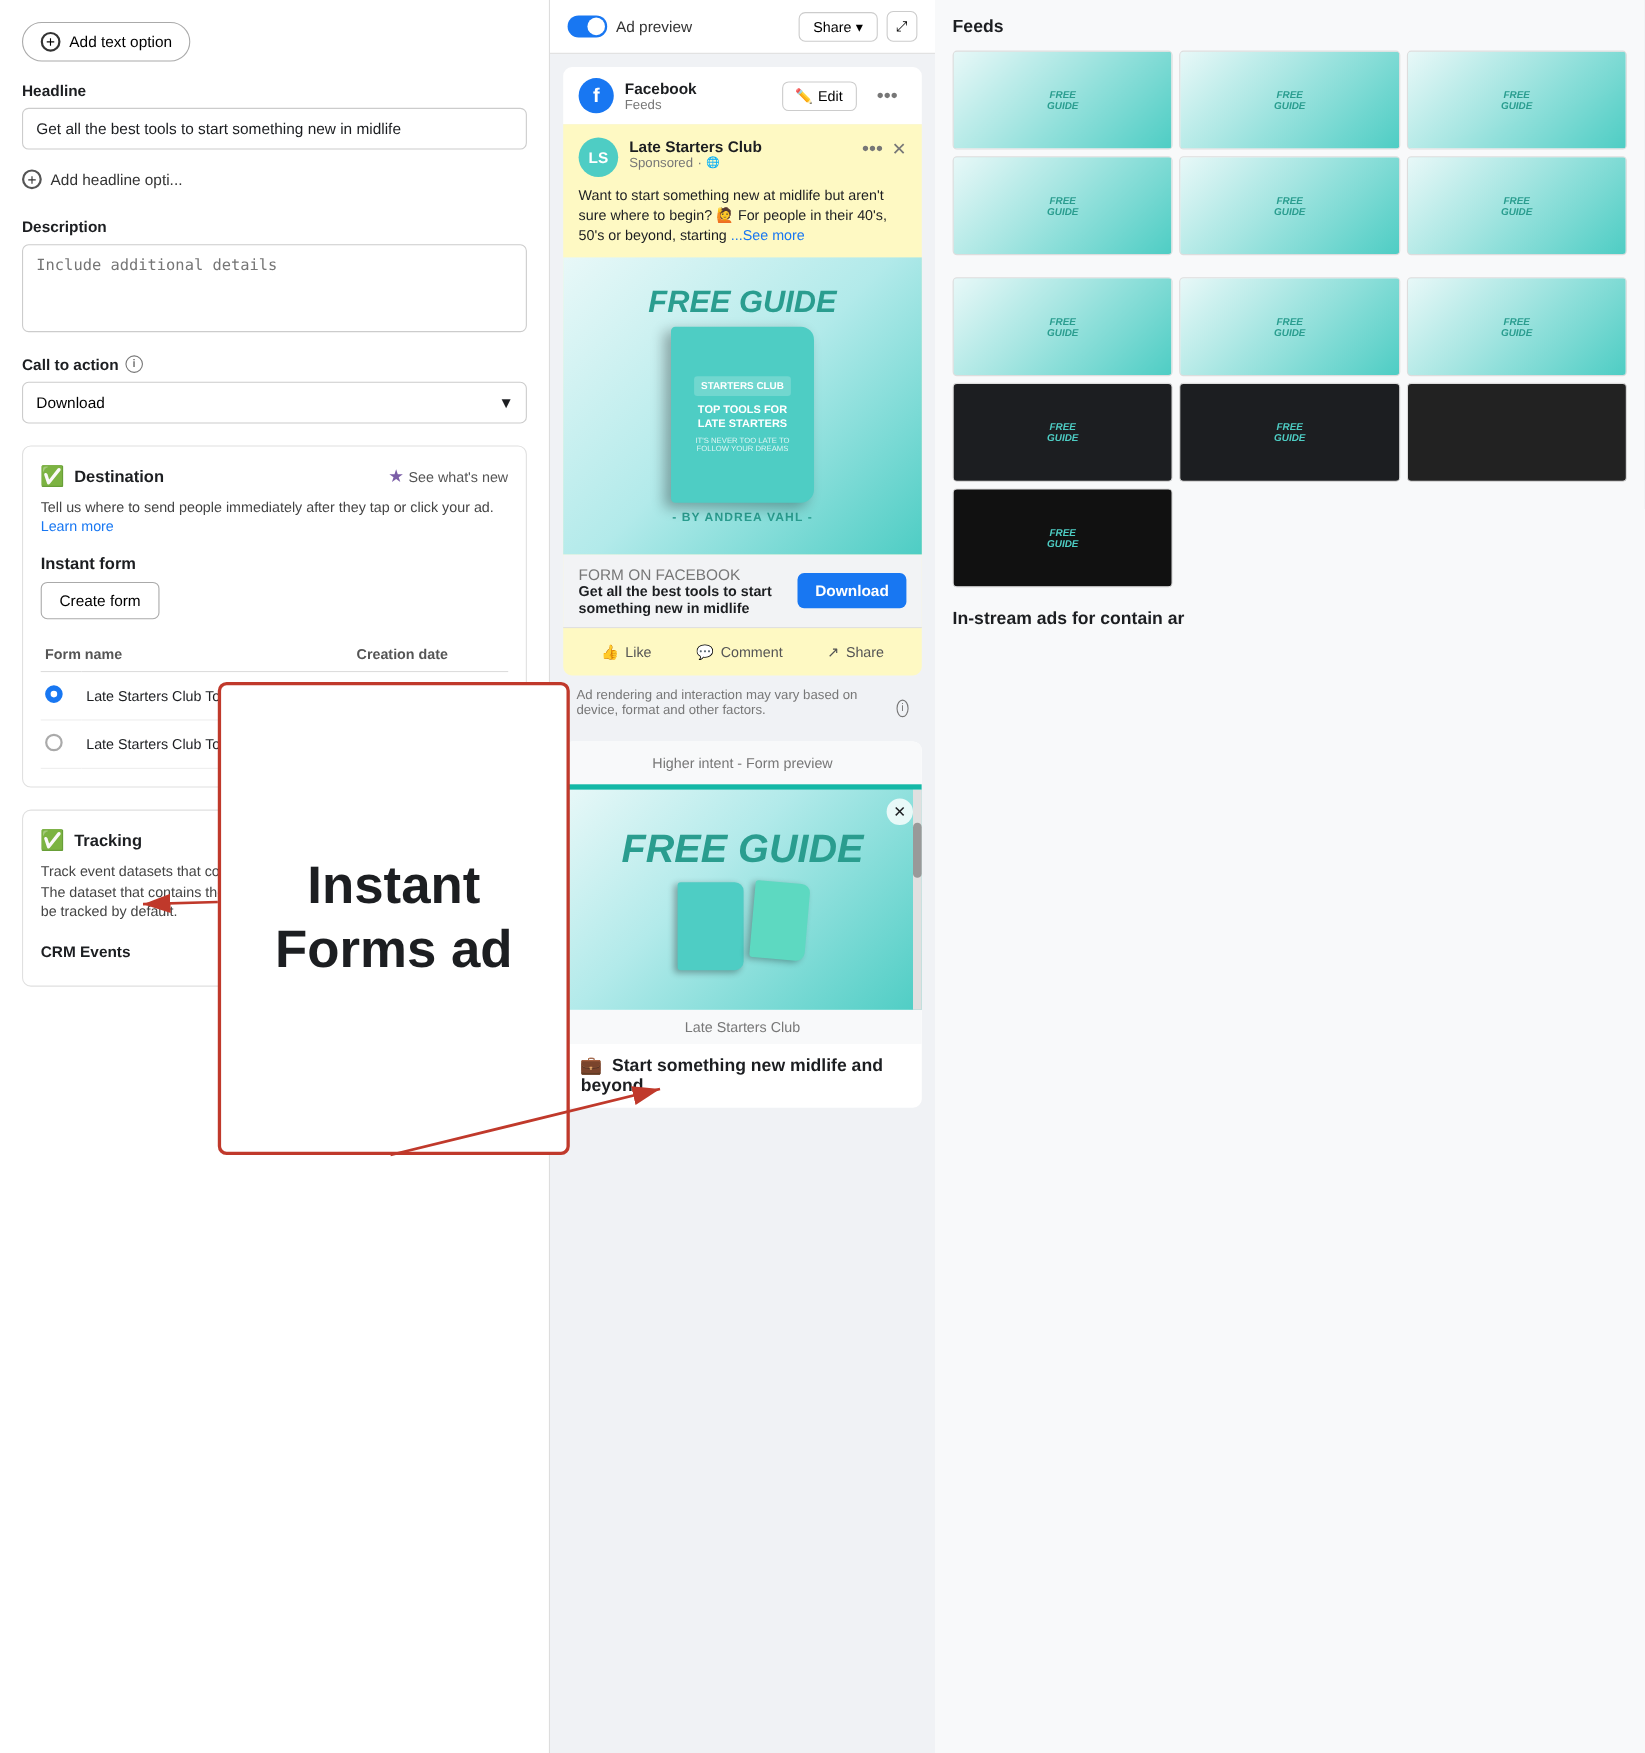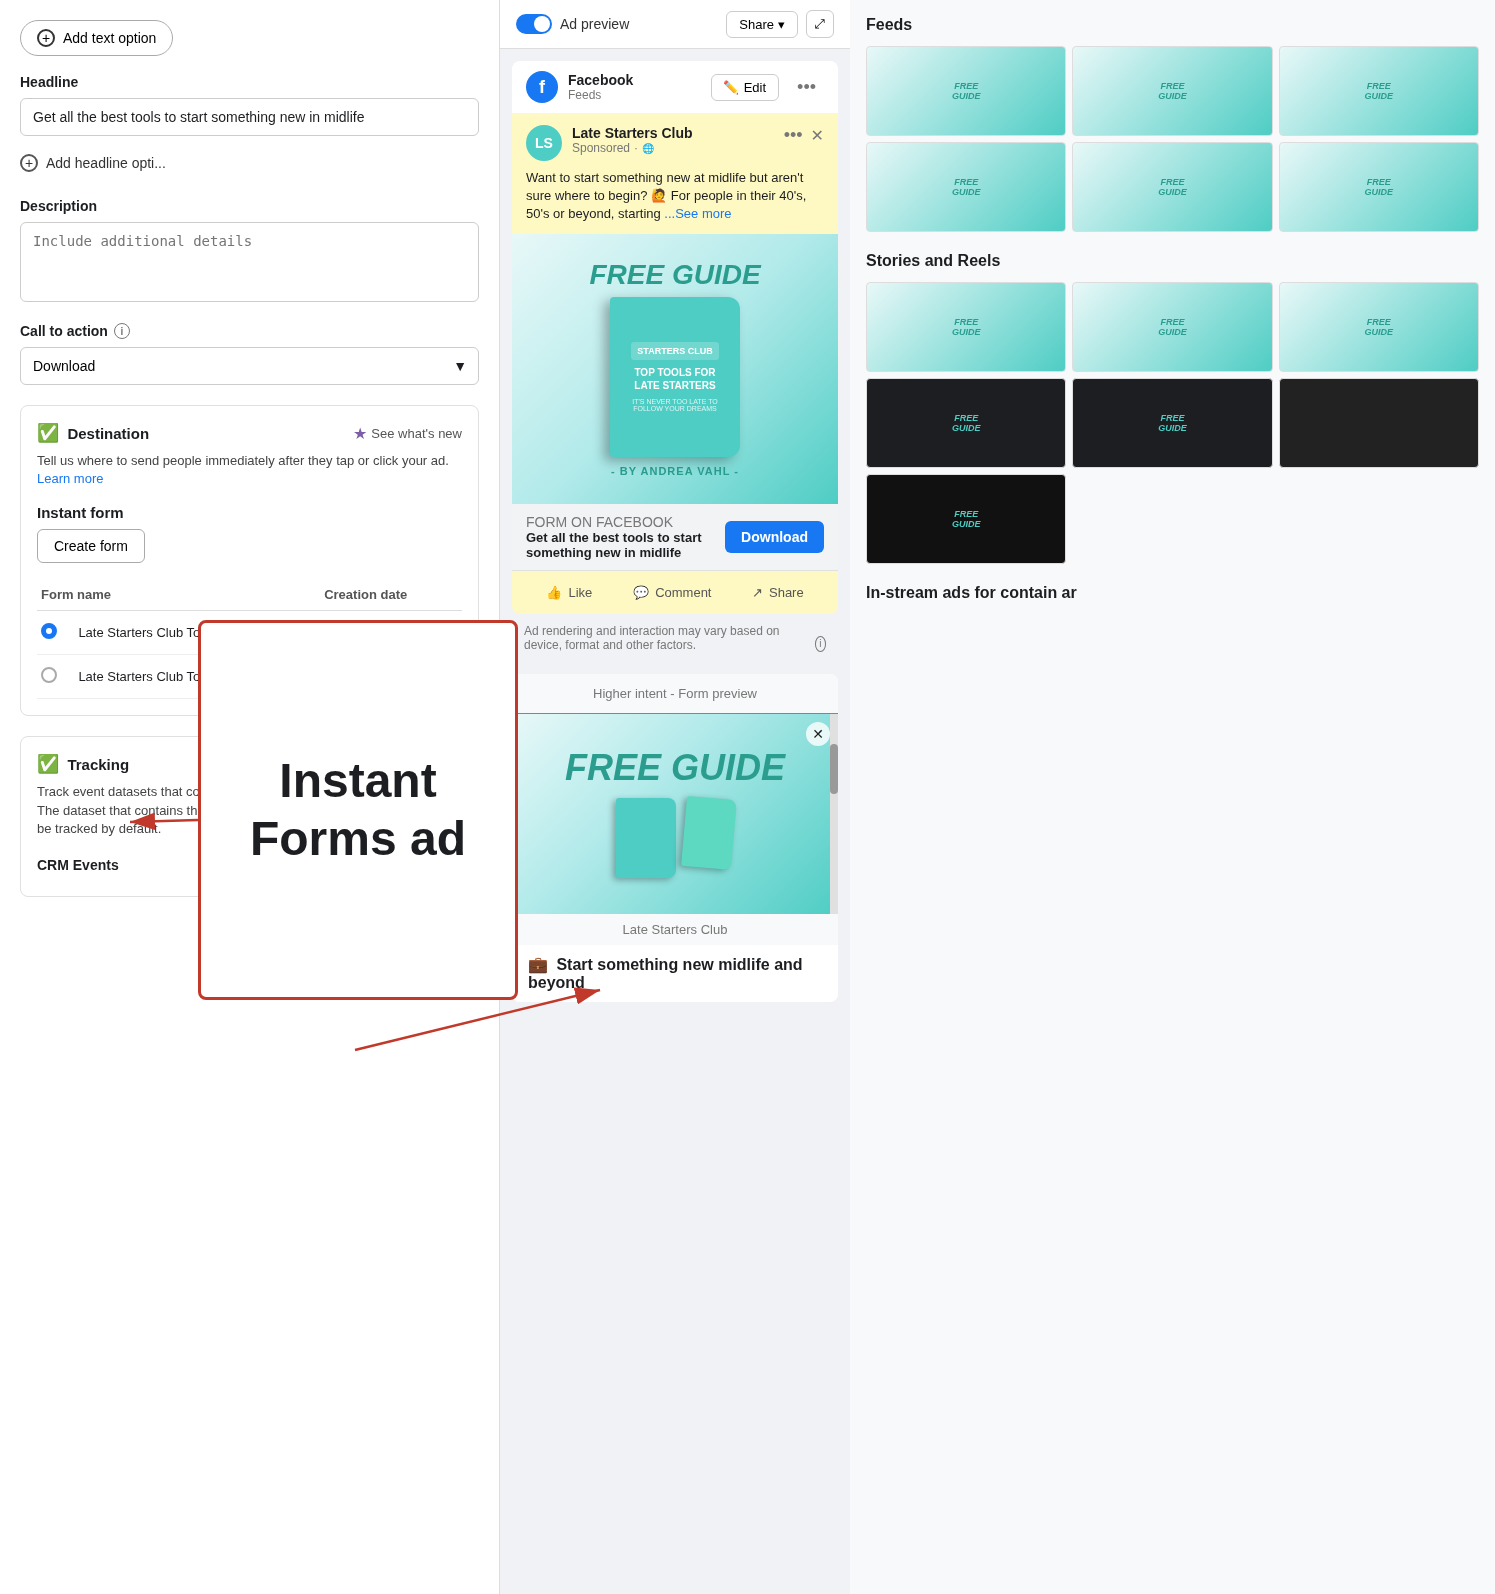--- a/index.html
+++ b/index.html
@@ -54,21 +54,21 @@
     .radio-unselected { width: 16px; height: 16px; border: 2px solid #aaa; border-radius: 50%; background: #fff; display: inline-block; }
 
     .tracking-section { border: 1px solid #e0e0e0; border-radius: 8px; padding: 16px; margin-top: 20px; }
     .tracking-title { font-weight: 700; font-size: 15px; display: flex; align-items: center; gap: 8px; margin-bottom: 8px; }
     .tracking-desc { font-size: 13px; color: #444; line-height: 1.4; margin-bottom: 12px; }
     .crm-events-row { display: flex; justify-content: space-between; align-items: center; }
     .crm-label { font-weight: 600; font-size: 14px; }
     .set-up-btn { border: 1px solid #aaa; border-radius: 6px; padding: 6px 14px; background: #fff; cursor: pointer; font-size: 14px; }
 
     
-    .annotation-overlay { position: absolute; left: 198px; top: 620px; width: 320px; height: 380px; border: 3px solid #c0392b; border-radius: 8px; background: #fff; display: flex; align-items: center; justify-content: center; z-index: 10; }
+    .annotation-overlay { position: absolute; left: 198px; top: 620px; width: 320px; height: 430px; border: 3px solid #c0392b; border-radius: 8px; background: #fff; display: flex; align-items: center; justify-content: center; z-index: 10; }
     .annotation-text { font-size: 48px; font-weight: 700; text-align: center; color: #1c1e21; line-height: 1.2; padding: 20px; }
 
     
     .center-panel { width: 350px; background: #f0f2f5; flex-shrink: 0; overflow-y: auto; }
 
     .ad-preview-header { background: #fff; padding: 10px 16px; display: flex; align-items: center; gap: 8px; border-bottom: 1px solid #ddd; }
     .toggle-switch { width: 36px; height: 20px; background: #1877f2; border-radius: 10px; position: relative; flex-shrink: 0; }
     .toggle-knob { width: 16px; height: 16px; background: #fff; border-radius: 50%; position: absolute; right: 2px; top: 2px; }
     .ad-preview-label { font-size: 14px; color: #333; flex: 1; }
 
@@ -115,21 +115,21 @@
 
     .ad-actions { display: flex; justify-content: space-around; padding: 8px 14px; border-top: 1px solid #e0e0e0; }
     .action-btn { display: flex; align-items: center; gap: 6px; background: none; border: none; cursor: pointer; color: #555; font-size: 13px; font-weight: 500; padding: 6px 12px; border-radius: 4px; }
 
     .see-variations-btn { width: 100%; background: #e4e6eb; border: none; border-radius: 6px; padding: 10px; font-size: 14px; font-weight: 500; cursor: pointer; margin-top: 10px; color: #333; }
 
     .ad-info-footer { font-size: 12px; color: #777; padding: 10px 12px; display: flex; align-items: flex-end; gap: 6px; }
 
     
     .higher-intent-section { background: #fff; margin-top: 12px; border-radius: 8px; overflow: hidden; }
-    .higher-intent-label { text-align: center; font-size: 13px; color: #777; padding: 12px; background: #f8f9fa; border-bottom: 1px solid #14b8a6; }
+    .higher-intent-label { text-align: center; font-size: 13px; color: #777; padding: 12px; background: #f8f9fa; border-bottom: 5px solid #14b8a6; }
     .form-preview-image { background: linear-gradient(135deg, #e8f8f8 0%, #b2eaea 40%, #4ecdc4 100%); height: 200px; display: flex; flex-direction: column; align-items: center; justify-content: center; position: relative; }
     .form-preview-close { position: absolute; top: 8px; right: 8px; width: 24px; height: 24px; background: rgba(255,255,255,0.8); border-radius: 50%; display: flex; align-items: center; justify-content: center; cursor: pointer; font-size: 14px; }
     .free-guide-big { font-size: 36px; font-weight: 900; color: #2a9d8f; font-style: italic; line-height: 1; }
     .book-mini { width: 60px; height: 80px; background: #4ecdc4; border-radius: 3px 8px 8px 3px; box-shadow: -3px 2px 6px rgba(0,0,0,0.3); }
     .form-page-name { color: #777; font-size: 13px; padding: 8px; text-align: center; background: #f8f9fa; }
     .form-start-text { font-size: 16px; font-weight: 700; padding: 10px 16px; }
 
     
     .right-panel { flex: 1; background: #f8f9fa; overflow-y: auto; padding: 16px; }
 
@@ -390,21 +390,20 @@
         <div class="feed-thumb">
           <div class="feed-thumb-text">FREE<br>GUIDE</div>
         </div>
         <div class="feed-thumb">
           <div class="feed-thumb-text">FREE<br>GUIDE</div>
         </div>
       </div>
     </div>
 
     <div class="stories-section">
-      <div class="stories-title">Stories and Reels</div>
       <div class="stories-grid">
         <div class="story-thumb">
           <div class="story-thumb-text">FREE<br>GUIDE</div>
         </div>
         <div class="story-thumb">
           <div class="story-thumb-text">FREE<br>GUIDE</div>
         </div>
         <div class="story-thumb">
           <div class="story-thumb-text">FREE<br>GUIDE</div>
         </div>

